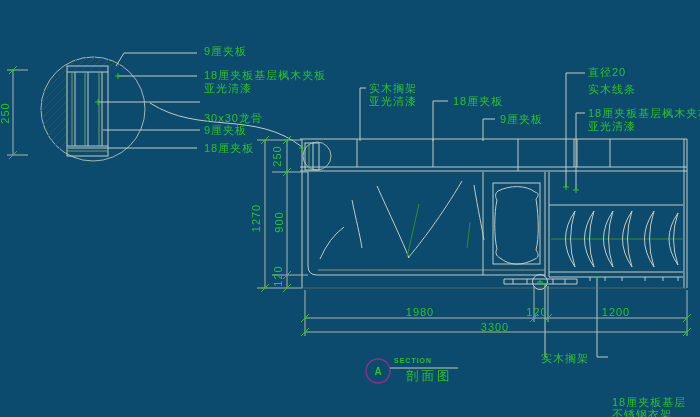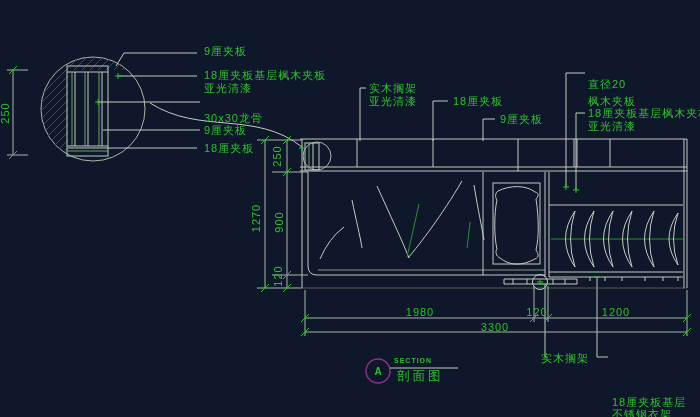--- a/index.html
+++ b/index.html
@@ -1,26 +1,26 @@
 <!DOCTYPE html>
 <html><head>
 <meta charset="utf-8">
 <style>
   html,body{margin:0;padding:0;background:#000;}
   .canvas{
-    position:relative;width:700px;height:417px;background:#0f172a;
+    position:relative;width:700px;height:417px;background:#0c4a6e;
     overflow:hidden;font-family:"Liberation Sans",sans-serif;
   }
   .canvas svg{position:absolute;left:0;top:0;}
   .lbl{
     position:absolute;color:#2fc02f;font-size:11px;line-height:13px;
     letter-spacing:1px;white-space:nowrap;
   }
   .lbl span{display:block;}
-  .lh17{line-height:17px;margin-top:12px;}
+  .lh17{line-height:17px;}
   .lh12{line-height:12px;margin-top:44px;}
   .vdim,.hdim{
     position:absolute;color:#2fc02f;font-size:11px;letter-spacing:1px;
     white-space:nowrap;
   }
   .vdim{transform:translate(-50%,-50%) rotate(-90deg);}
   .hdim{transform:translate(-50%,-50%);text-align:right;}
   .marker-letter{
     position:absolute;color:#2fc02f;font-size:10px;font-weight:bold;
     transform:translate(-50%,-50%);
@@ -247,21 +247,21 @@
 </div>
 <div class="lbl" style="left:453px;top:95px">
   <span>18厘夹板</span>
 </div>
 <div class="lbl" style="left:500px;top:113px">
   <span>9厘夹板</span>
 </div>
 
 <div class="lbl lh17" style="left:588px;top:64px">
   <span>直径20</span>
-  <span>枫木夹板</span>
+  <span>实木线条</span>
 </div>
 <div class="lbl" style="left:588px;top:107px">
   <span>18厘夹板基层枫木夹板</span>
   <span>亚光清漆</span>
 </div>
 
 <div class="lbl" style="left:541px;top:352px">
   <span>实木搁架</span>
 </div>
 <div class="lbl lh12" style="left:612px;top:352px">
@@ -275,15 +275,15 @@
 <div class="vdim" style="left:277px;top:156px">250</div>
 <div class="vdim" style="left:279px;top:222px">900</div>
 <div class="vdim" style="left:278px;top:276px">120</div>
 <div class="hdim" style="left:420px;top:312px">1980</div>
 <div class="hdim" style="left:537px;top:312px">120</div>
 <div class="hdim" style="left:616px;top:312px">1200</div>
 <div class="hdim" style="left:495px;top:327px">3300</div>
 
 <div class="marker-letter" style="left:378px;top:371px">A</div>
 <div class="section-en" style="left:394px;top:357px">SECTION</div>
-<div class="section-cn" style="left:397px;top:368px">剖面图</div>
+<div class="section-cn" style="left:406px;top:368px">剖面图</div>
 
 </div>
 
 </body></html>

